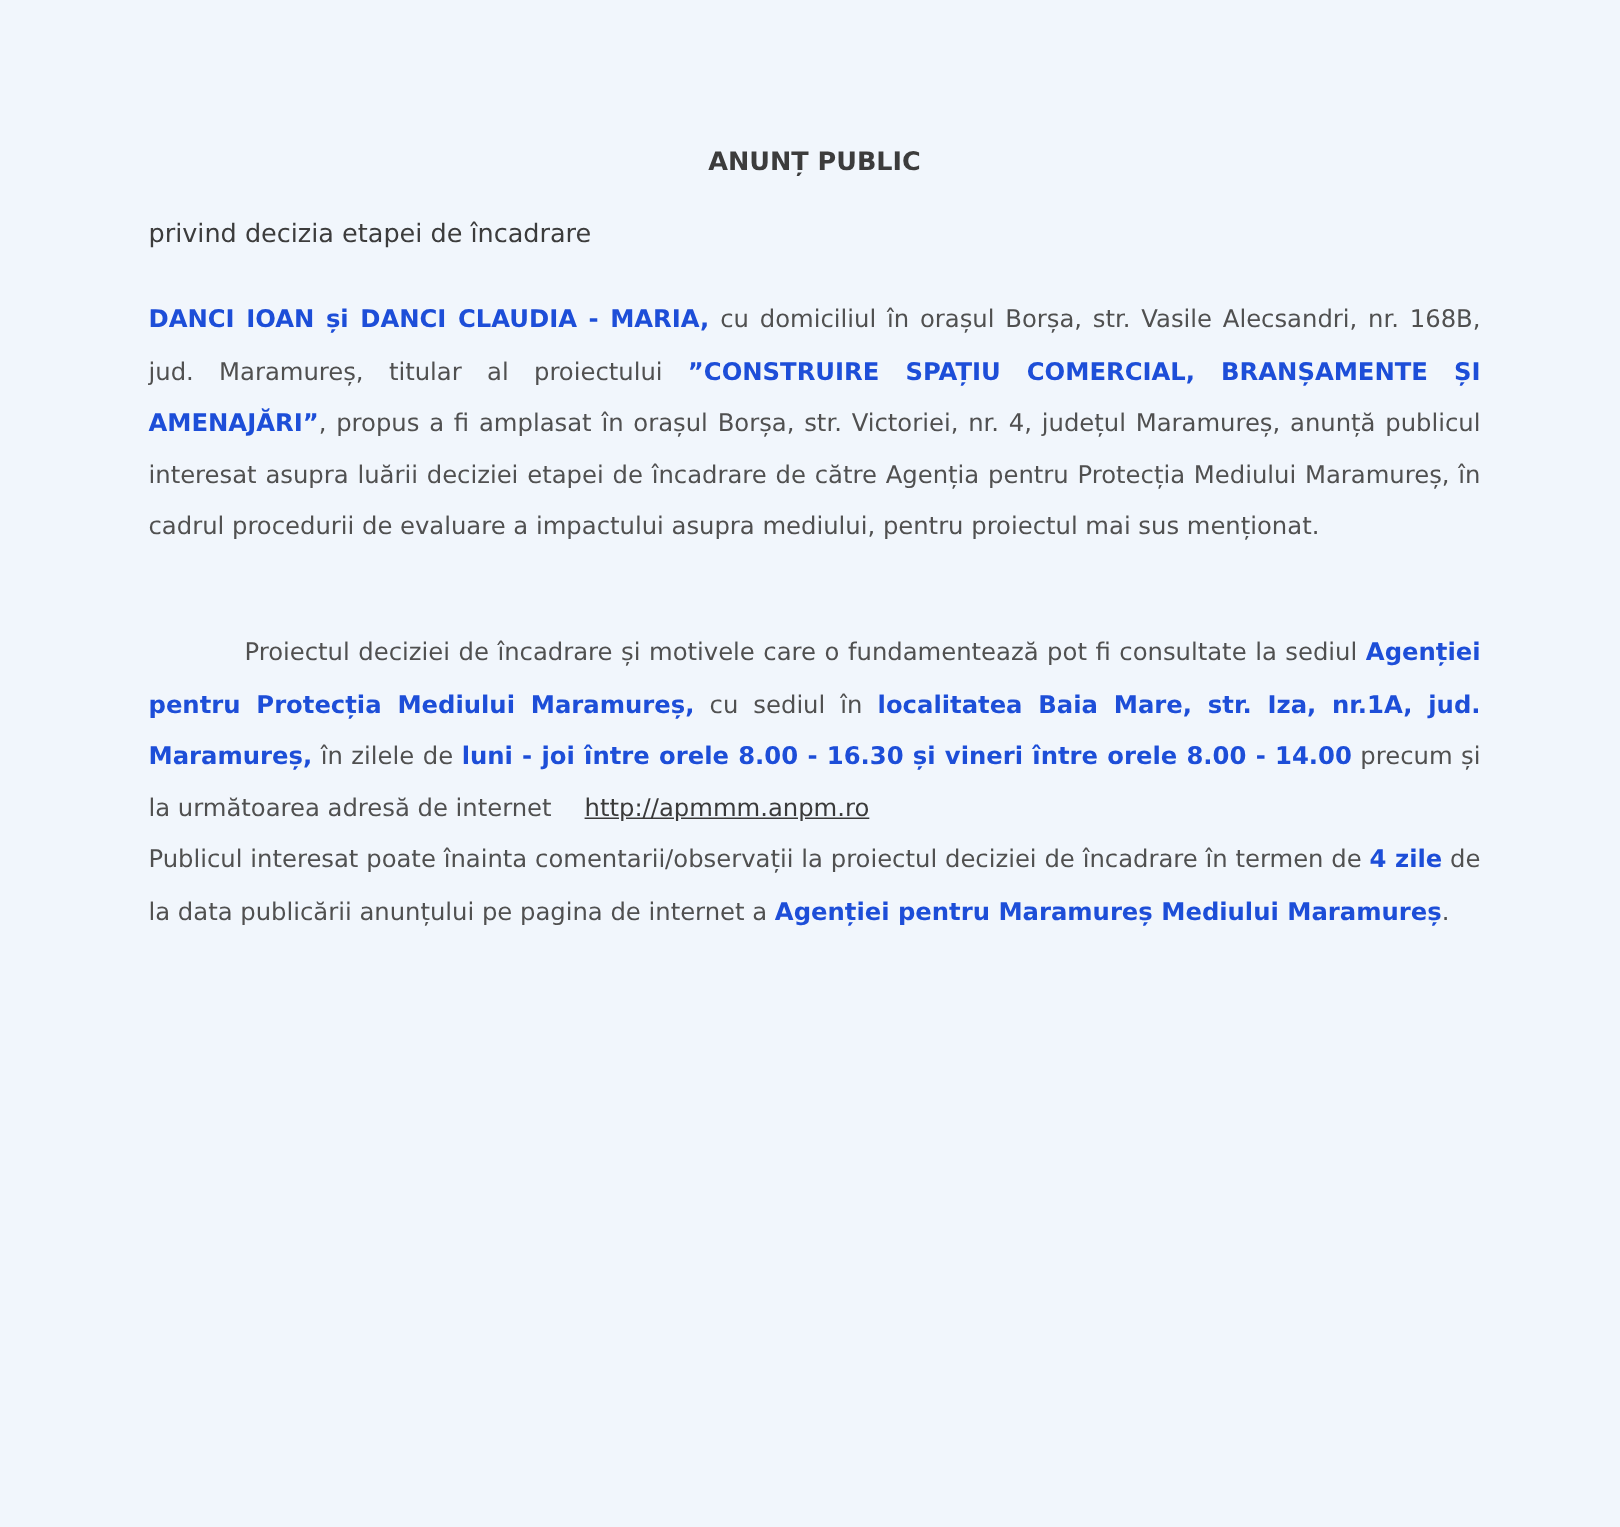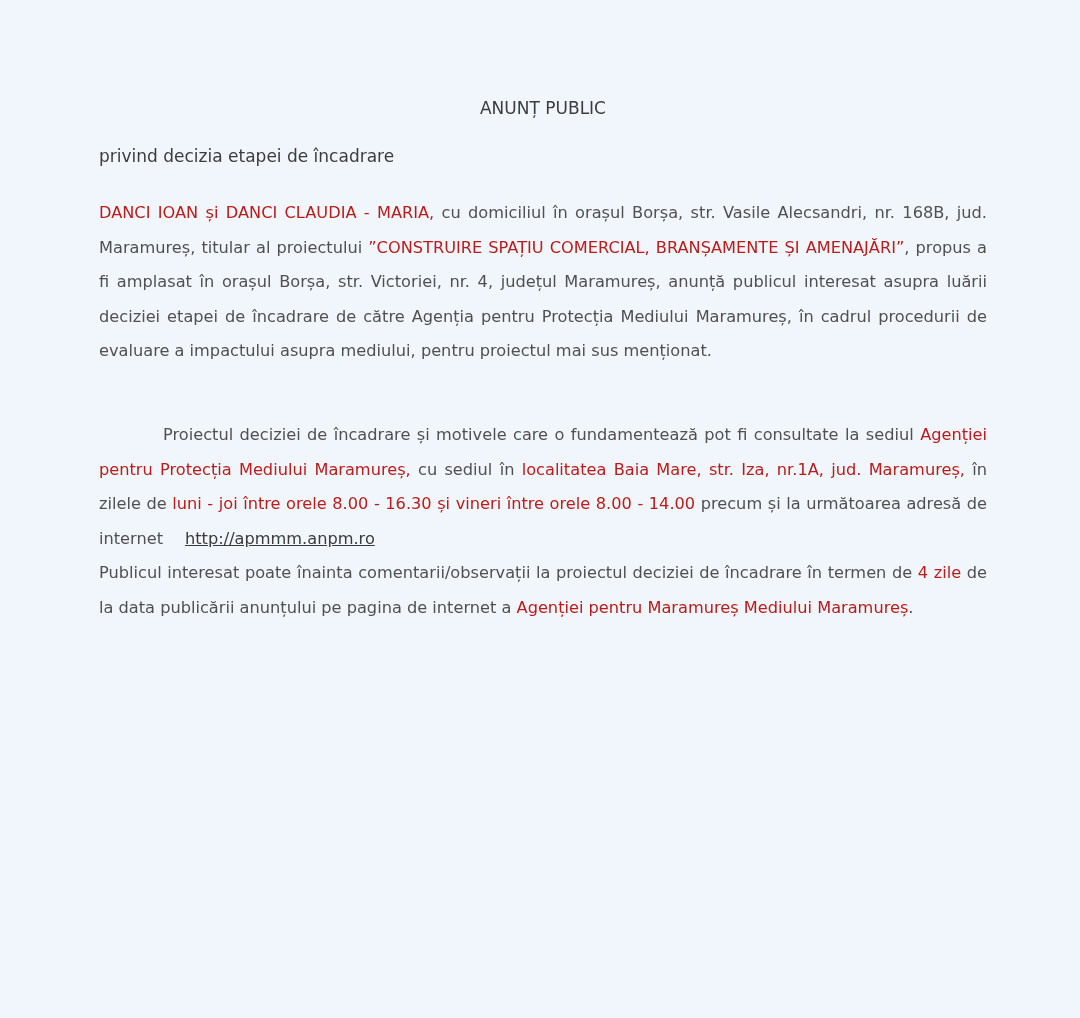--- a/index.html
+++ b/index.html
@@ -10,36 +10,36 @@
     color: #4a4a4a;
     position: relative;
     overflow: hidden;
   }
   .page {
     position: absolute;
     left: 99px; top: 0; width: 888px;
   }
   .title {
     position: absolute; top: 98px; left: 0; width: 888px;
-    text-align: center; font-size: 17px; color: #3c3c3c;
+    text-align: center; font-size: 17px; color: #3c3c3c; font-weight: bold;
   }
   .subtitle {
     position: absolute; top: 146px; left: 0; width: 888px;
     font-size: 17px; color: #3c3c3c;
   }
   .para {
     position: absolute; left: 0; width: 888px;
     font-size: 16.2px; line-height: 34.5px;
     text-align: justify; text-align-last: left;
     color: #505050;
   }
   .p1 { top: 196px; }
   .p2 { top: 418px; }
   .p3 { top: 556px; }
-  b { color: #b91c1c; font-weight: normal; }
+  b { color: #1d4ed8; font-weight: bold; }
   .indent { display: inline-block; width: 64px; }
   a.link { color: #3a3a3a; text-decoration: underline; margin-left: 22px; }
 </style>
 </head>
 <body>
 
 <div class="page">
   <div class="title">ANUNȚ PUBLIC</div>
   <div class="subtitle">privind decizia etapei de încadrare</div>
 

